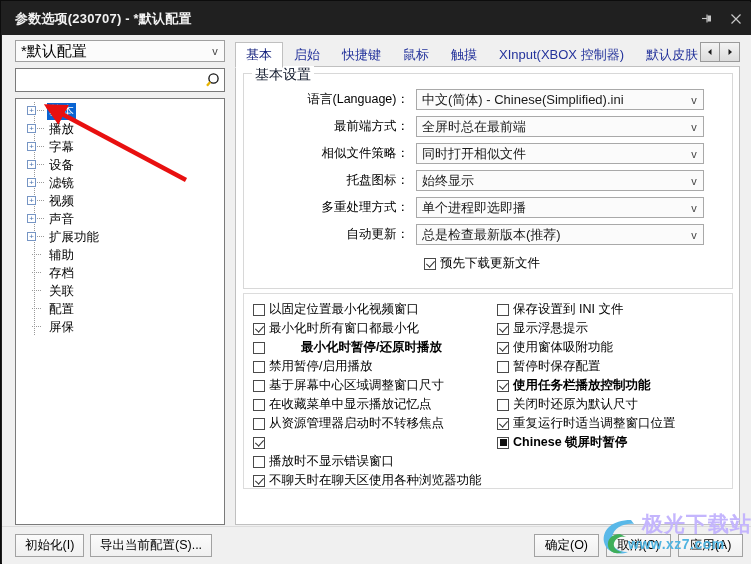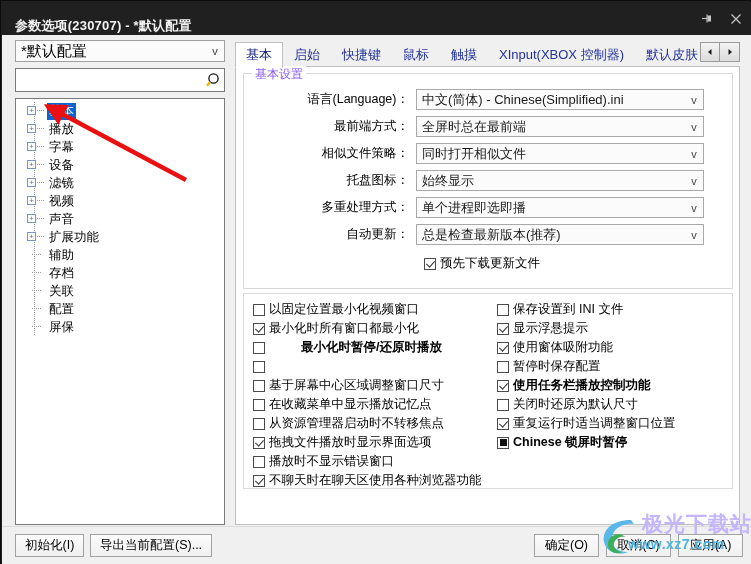--- a/index.html
+++ b/index.html
@@ -27,21 +27,21 @@
     border: 1px solid #0c0c0c;
   }
 
   
   #titlebar {
     position: absolute;
     left: 1px; top: 1px;
     width: 749px; height: 33px;
     background: #202020;
     display: flex;
-    align-items: flex-end;
+    align-items: center;
   }
   #title-text {
     color: #f2f2f2;
     font-size: 13px;
     font-weight: bold;
     margin-left: 13px;
     letter-spacing: 0.2px;
     white-space: nowrap;
   }
   #titlebar-buttons {
@@ -274,22 +274,22 @@
     left: 7px; top: 6px;
     width: 490px; height: 216px;
     border: 1px solid #d8d8d8;
     box-sizing: border-box;
   }
   #basic-group-title {
     position: absolute;
     left: 8px; top: -8px;
     background: #ffffff;
     padding: 0 3px;
-    font-size: 12px;
-    color: #8b5cf6;
+    font-size: 14px;
+    color: #0f172a;
   }
   .form-row {
     position: absolute;
     left: 0;
     width: 100%;
     height: 23px;
     display: flex;
     align-items: center;
   }
   .form-label {
@@ -653,36 +653,36 @@
               <div class="cbrow" style="left: 9px; top: 25px;">
                 <span class="cbbox checked"></span>
                 <span class="cblabel">最小化时所有窗口都最小化</span>
               </div>
               <div class="cbrow bold" style="left: 9px; top: 44px; gap: 32px;">
                 <span class="cbbox"></span>
                 <span class="cblabel">最小化时暂停/还原时播放</span>
               </div>
               <div class="cbrow" style="left: 9px; top: 63px;">
                 <span class="cbbox"></span>
+                <span class="cblabel">禁用暂停/启用播放</span>
               </div>
               <div class="cbrow" style="left: 9px; top: 82px;">
                 <span class="cbbox"></span>
                 <span class="cblabel">基于屏幕中心区域调整窗口尺寸</span>
               </div>
               <div class="cbrow" style="left: 9px; top: 101px;">
                 <span class="cbbox"></span>
                 <span class="cblabel">在收藏菜单中显示播放记忆点</span>
               </div>
               <div class="cbrow" style="left: 9px; top: 120px;">
                 <span class="cbbox"></span>
                 <span class="cblabel">从资源管理器启动时不转移焦点</span>
               </div>
               <div class="cbrow" style="left: 9px; top: 139px;">
                 <span class="cbbox checked"></span>
-                <span class="cblabel">拖拽文件播放时显示界面选项</span>
               </div>
               <div class="cbrow" style="left: 9px; top: 158px;">
                 <span class="cbbox"></span>
                 <span class="cblabel">播放时不显示错误窗口</span>
               </div>
               <div class="cbrow" style="left: 9px; top: 177px;">
                 <span class="cbbox checked"></span>
                 <span class="cblabel">不聊天时在聊天区使用各种浏览器功能</span>
               </div>
             </div>

